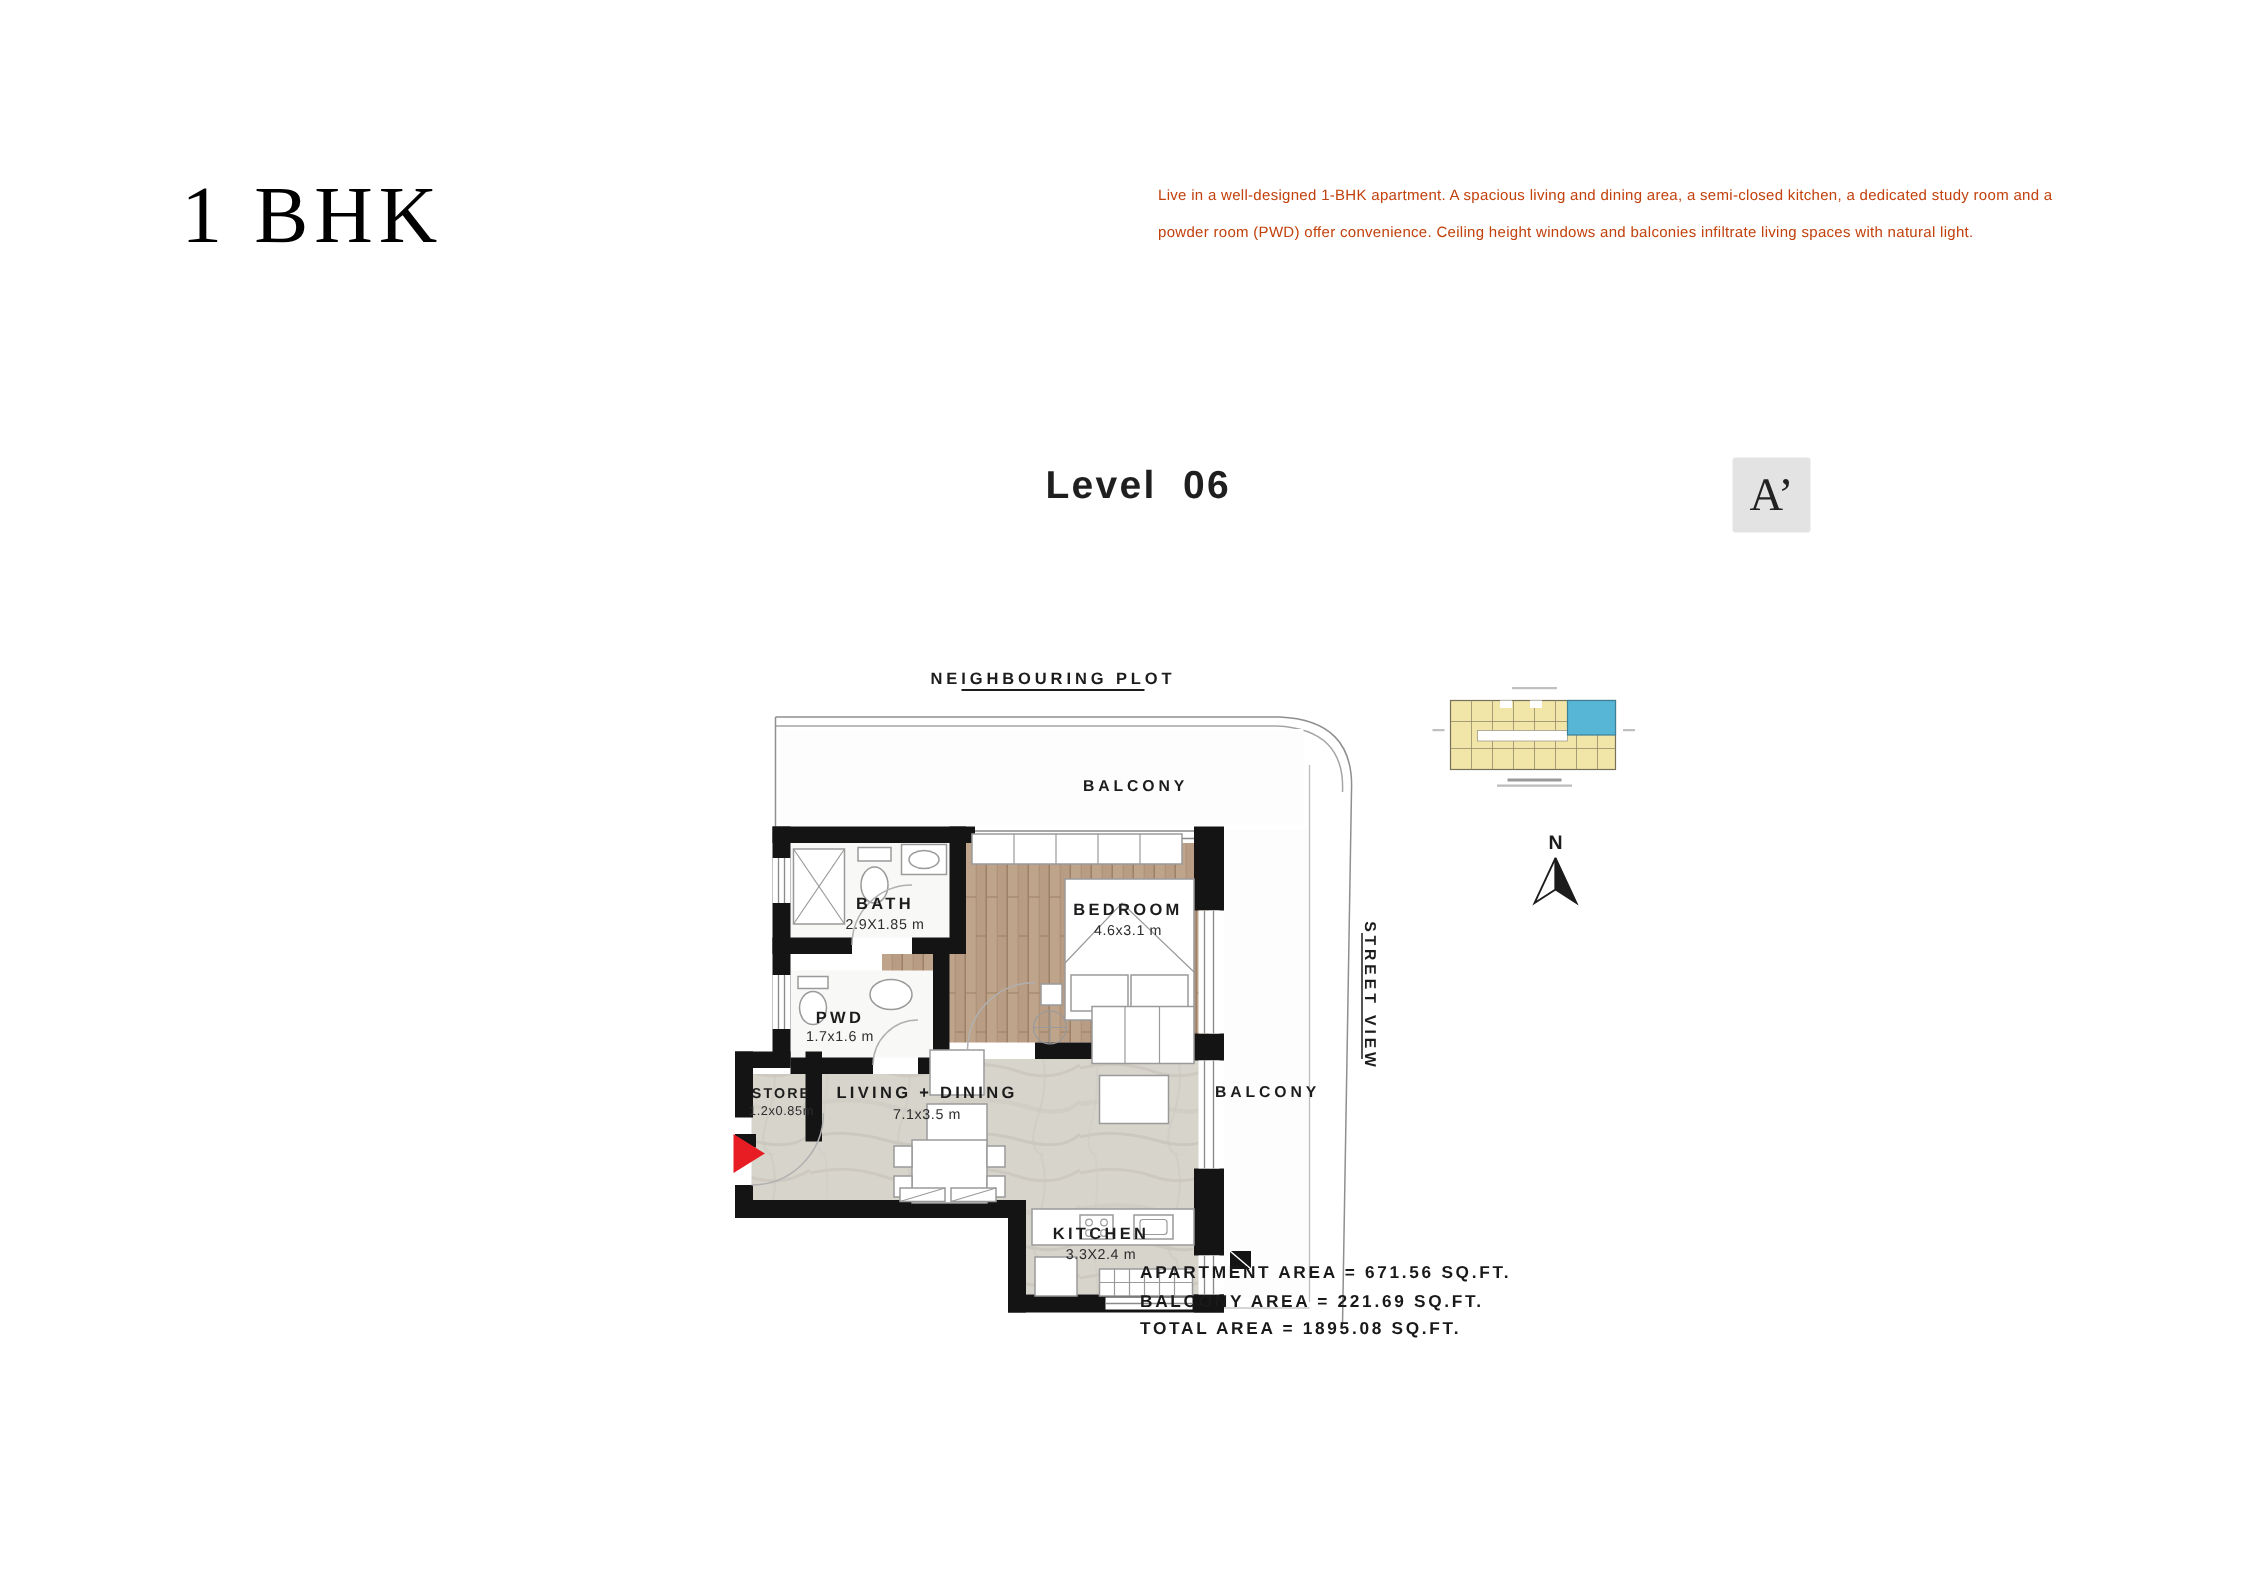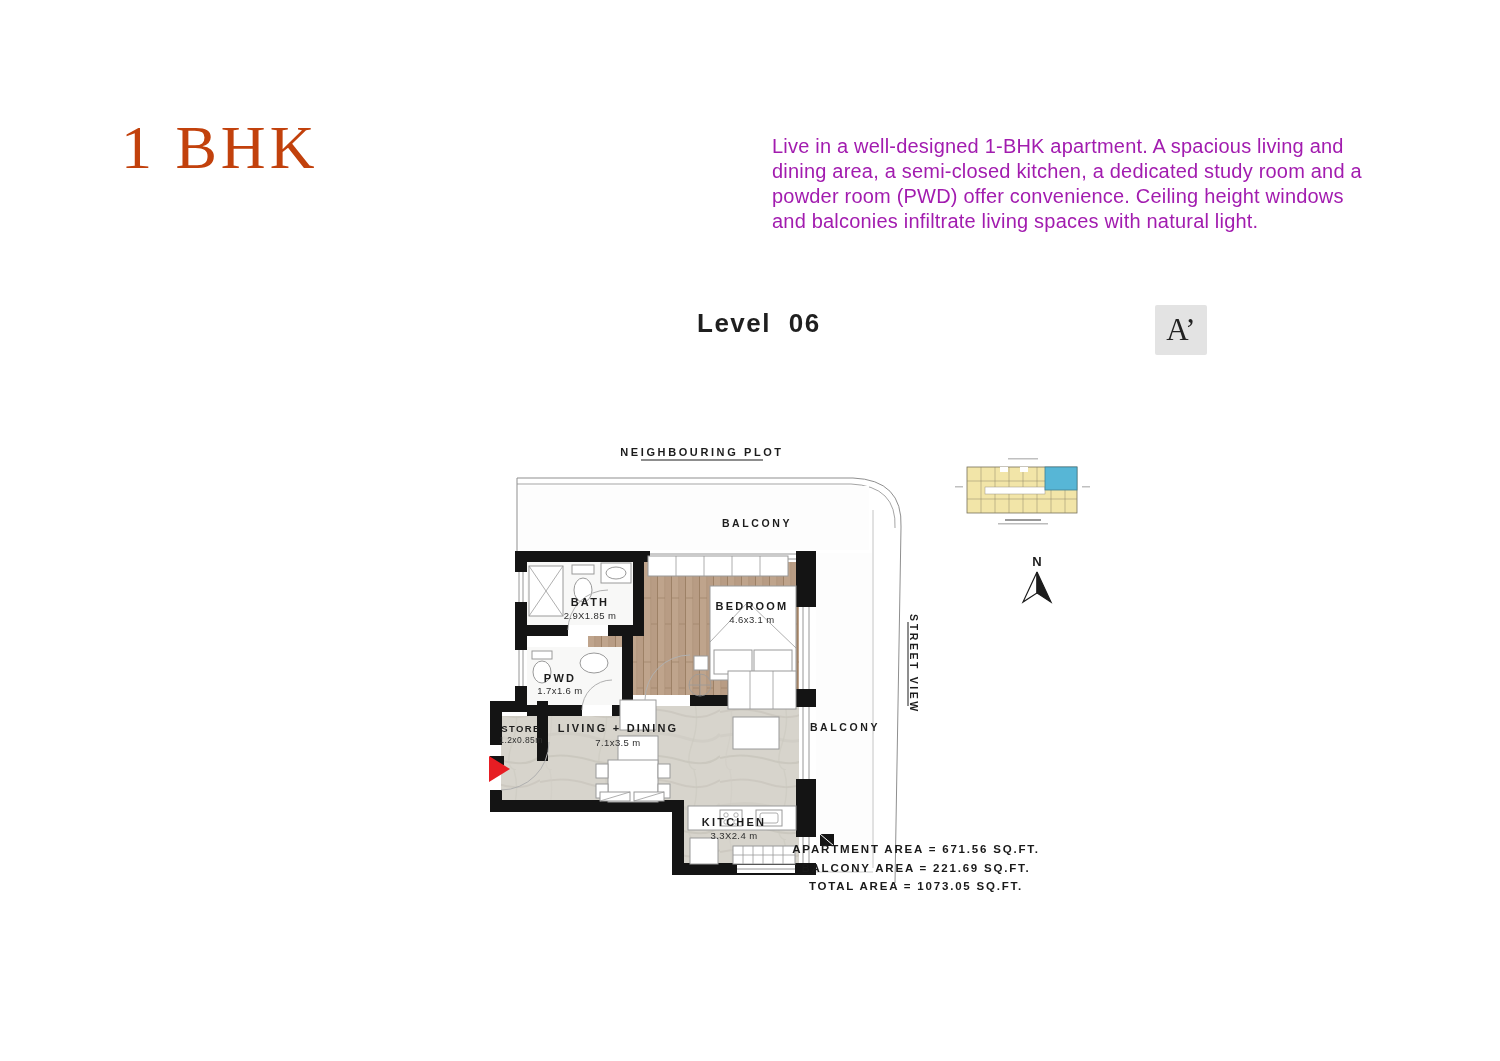--- a/index.html
+++ b/index.html
@@ -1,33 +1,33 @@
 <!DOCTYPE html>
 <html><head>
 <meta charset="utf-8">
 <style>
   html,body{margin:0;padding:0;background:#fff;}
   .page{position:relative;width:1500px;height:1061px;background:#ffffff;overflow:hidden;
         font-family:"Liberation Sans",sans-serif;color:#1c1c1c;}
 
   .title{position:absolute;left:121px;top:112px;margin:0;
          font-family:"Liberation Serif",serif;font-weight:400;
-         font-size:62px;letter-spacing:4px;color:#c2410c;}
-
-  .desc{position:absolute;left:772px;top:134px;width:600px;margin:0;
-        font-size:20px;line-height:25px;color:#a21caf;letter-spacing:.2px;}
+         font-size:54px;letter-spacing:4px;color:#000000;}
+
+  .desc{position:absolute;left:772px;top:118px;width:600px;margin:0;
+        font-size:10px;line-height:25px;color:#c2410c;letter-spacing:.2px;}
 
   .level{position:absolute;left:697px;top:308px;
          font-size:26px;font-weight:700;letter-spacing:1.5px;word-spacing:9px;color:#1f1f1f;}
 
   .marker{position:absolute;left:1155px;top:305px;width:52px;height:50px;
           background:#e3e3e3;border-radius:2px;display:flex;align-items:center;justify-content:center;
           font-family:"Liberation Serif",serif;font-size:31px;color:#222;}
 
-  .areas{position:absolute;left:760px;top:840px;width:312px;text-align:center;
+  .areas{position:absolute;left:760px;top:840px;width:312px;text-align:left;
          font-size:11.5px;font-weight:700;letter-spacing:1.8px;line-height:18.5px;color:#191919;}
 
   svg text{font-family:"Liberation Sans",sans-serif;fill:#1c1c1c;}
   text.rlabel{font-weight:700;font-size:11px;letter-spacing:2.2px;}
   text.rlabel.small{font-size:9.5px;letter-spacing:1.4px;}
   text.rdims{font-size:9.5px;letter-spacing:.4px;fill:#2e2e2e;}
   text.plot{font-weight:700;font-size:11px;letter-spacing:2.6px;}
   text.balc{font-weight:700;font-size:10.5px;letter-spacing:2.6px;}
   .furn{stroke:#9a9a9a;stroke-width:1;fill:#ffffff;}
   .furnline{stroke:#9a9a9a;stroke-width:.8;fill:none;}
@@ -269,16 +269,16 @@
     <g>
       <text x="1037" y="566" text-anchor="middle" style="font-size:13px;font-weight:700">N</text>
       <polygon points="1037,572 1023,602 1037,593" fill="#ffffff" stroke="#1c1c1c" stroke-width="1.2"></polygon>
       <polygon points="1037,572 1051,602 1037,593" fill="#1c1c1c" stroke="#1c1c1c" stroke-width="1.2"></polygon>
     </g>
   </svg>
 
   <div class="areas">
     <div>APARTMENT AREA = 671.56 SQ.FT.</div>
     <div>BALCONY AREA = 221.69 SQ.FT.</div>
-    <div>TOTAL AREA = 1073.05 SQ.FT.</div>
+    <div>TOTAL AREA = 1895.08 SQ.FT.</div>
   </div>
 
 </div>
 
 </body></html>

